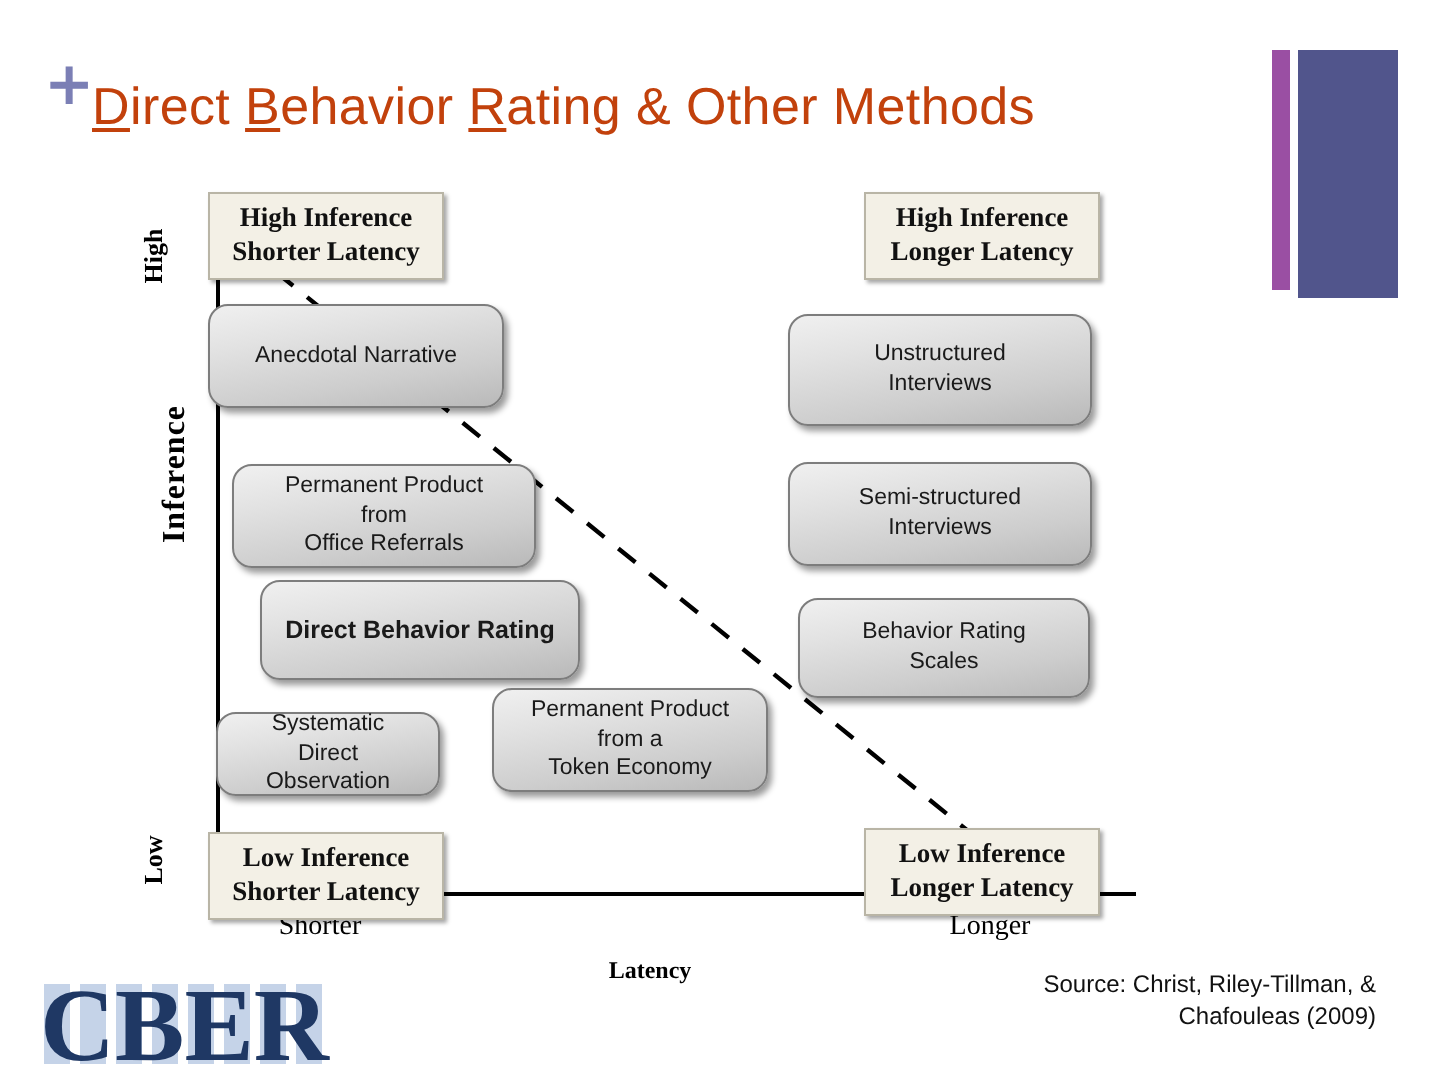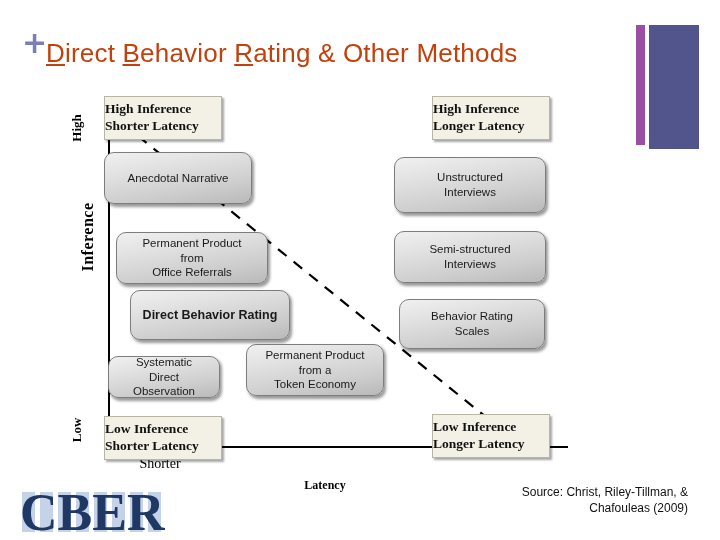--- a/index.html
+++ b/index.html
@@ -145,21 +145,21 @@
   
   .corner-box {
     position: absolute;
     background: #f3f0e6;
     border: 1px solid #b9b5a6;
     box-shadow: 1.5px 1.5px 2px rgba(0,0,0,0.35);
     font-family: "Liberation Serif", serif;
     font-size: 13.5px;
     font-weight: bold;
     color: #111;
-    text-align: left;
+    text-align: center;
     line-height: 1.25;
     padding: 4px 0;
     box-sizing: border-box;
   }
   .corner-box .ln { display: block; white-space: nowrap; }
 
   
   .method-box {
     position: absolute;
     border: 1px solid #7d7d7d;
@@ -221,20 +221,21 @@
 
     <div class="axis-line y-axis"></div>
     <div class="axis-line x-axis"></div>
 
     <div class="axis-title y-axis-title">Inference</div>
     <div class="axis-title y-tick-high">High</div>
     <div class="axis-title y-tick-low">Low</div>
 
     <div class="axis-title x-axis-title">Latency</div>
     <div class="axis-title x-tick-shorter">Shorter</div>
+    <div class="axis-title x-tick-longer">Longer</div>
 
     <svg class="dashed-diag" viewBox="0 0 380 312" preserveAspectRatio="none">
       <line x1="8" y1="6" x2="372" y2="300" stroke="#000" stroke-width="2.2" stroke-dasharray="11,9" fill="none"></line>
     </svg>
 
     <div class="corner-box" style="left:104px; top:96px; width:118px; height:44px;">
       <span class="ln">High Inference</span>
       <span class="ln">Shorter Latency</span>
     </div>
 

